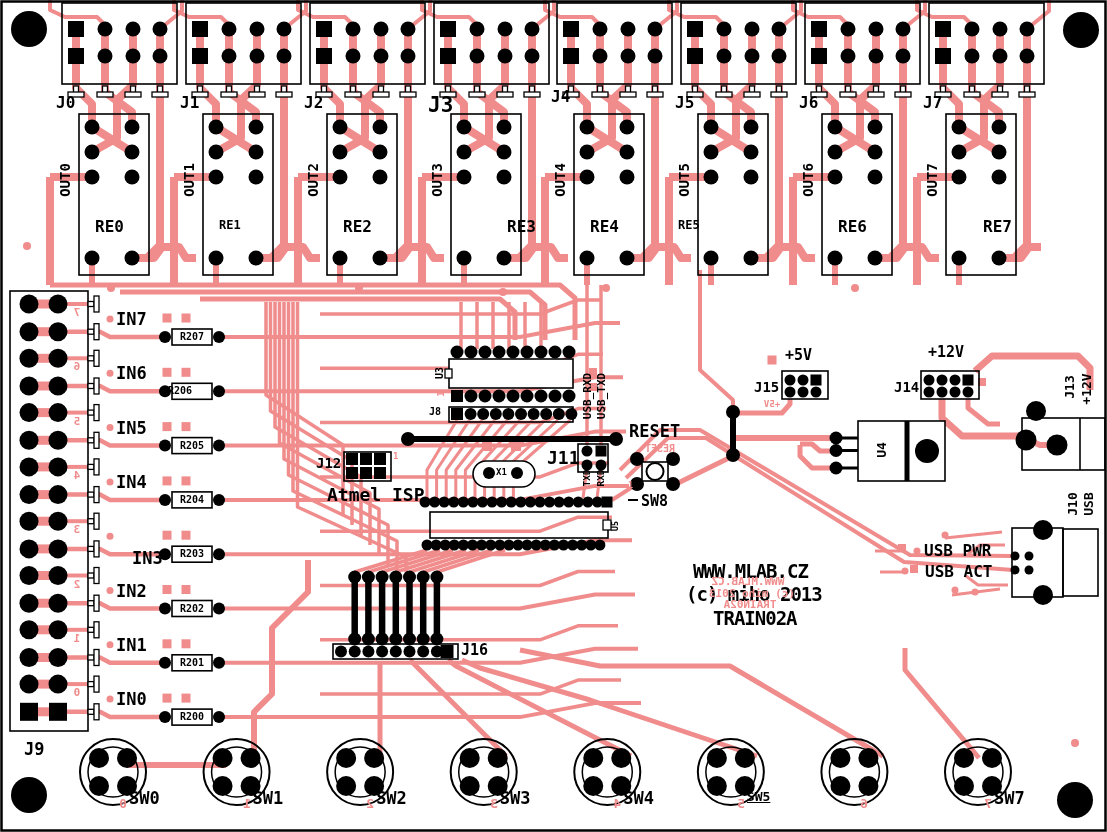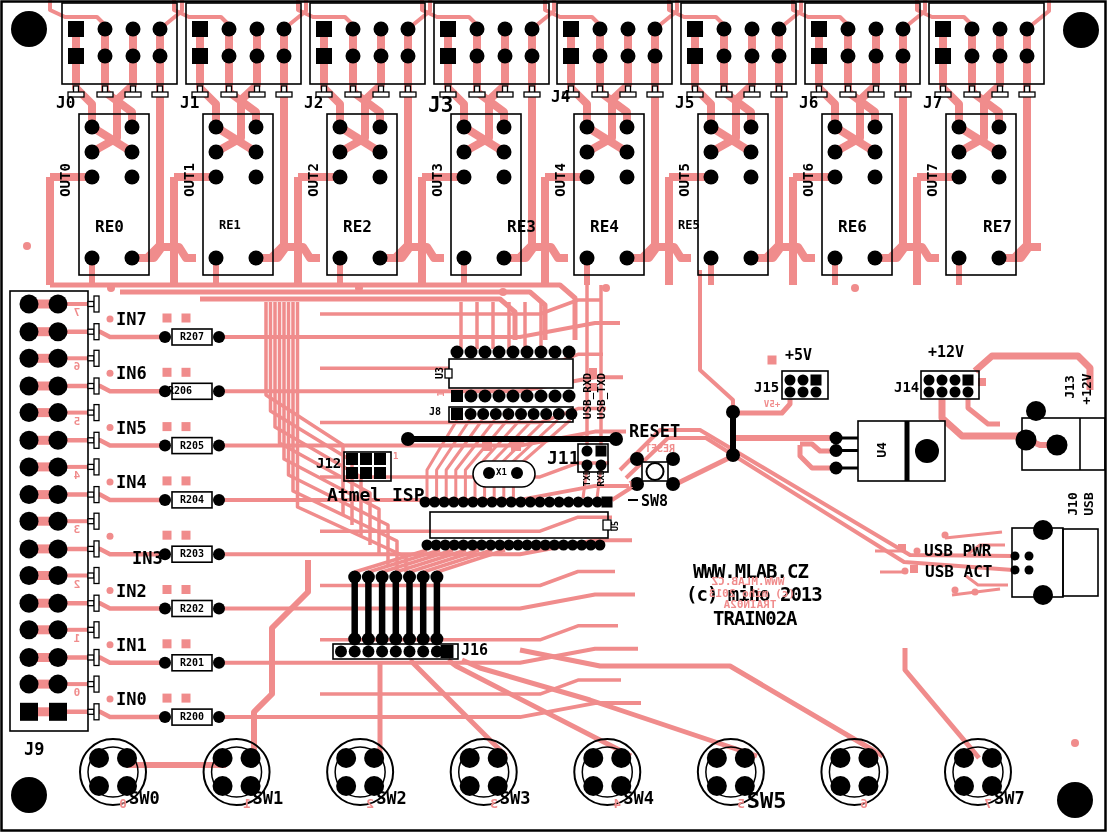--- a/index.html
+++ b/index.html
@@ -924,20 +924,20 @@
       <div class="lbl" style="left: 129px; top: 790px; font-size: 17px;">SW0</div>
       <div class="lbl mir pink" style="left: 123px; top: 803px; font-size: 13px;">0</div>
       <div class="lbl" style="left: 252.57px; top: 790px; font-size: 17px;">SW1</div>
       <div class="lbl mir pink" style="left: 246.57px; top: 803px; font-size: 13px;">1</div>
       <div class="lbl" style="left: 376.14px; top: 790px; font-size: 17px;">SW2</div>
       <div class="lbl mir pink" style="left: 370.14px; top: 803px; font-size: 13px;">2</div>
       <div class="lbl" style="left: 499.71px; top: 790px; font-size: 17px;">SW3</div>
       <div class="lbl mir pink" style="left: 493.71px; top: 803px; font-size: 13px;">3</div>
       <div class="lbl" style="left: 623.28px; top: 790px; font-size: 17px;">SW4</div>
       <div class="lbl mir pink" style="left: 617.28px; top: 803px; font-size: 13px;">4</div>
-      <div class="lbl" style="left: 746.85px; top: 790px; font-size: 22px;">SW5</div>
+      <div class="lbl" style="left: 746.85px; top: 790px; font-size: 13px; text-decoration: underline;">SW5</div>
       <div class="lbl mir pink" style="left: 740.85px; top: 803px; font-size: 13px;">5</div>
       <div class="lbl" style="left: 870.42px; top: 790px; font-size: 18px; margin-top: 48px;">SW6</div>
       <div class="lbl mir pink" style="left: 864.42px; top: 803px; font-size: 13px;">6</div>
       <div class="lbl" style="left: 993.99px; top: 790px; font-size: 17px;">SW7</div>
       <div class="lbl mir pink" style="left: 987.99px; top: 803px; font-size: 13px;">7</div>
     </div>
 </div>
 
 </body></html>

